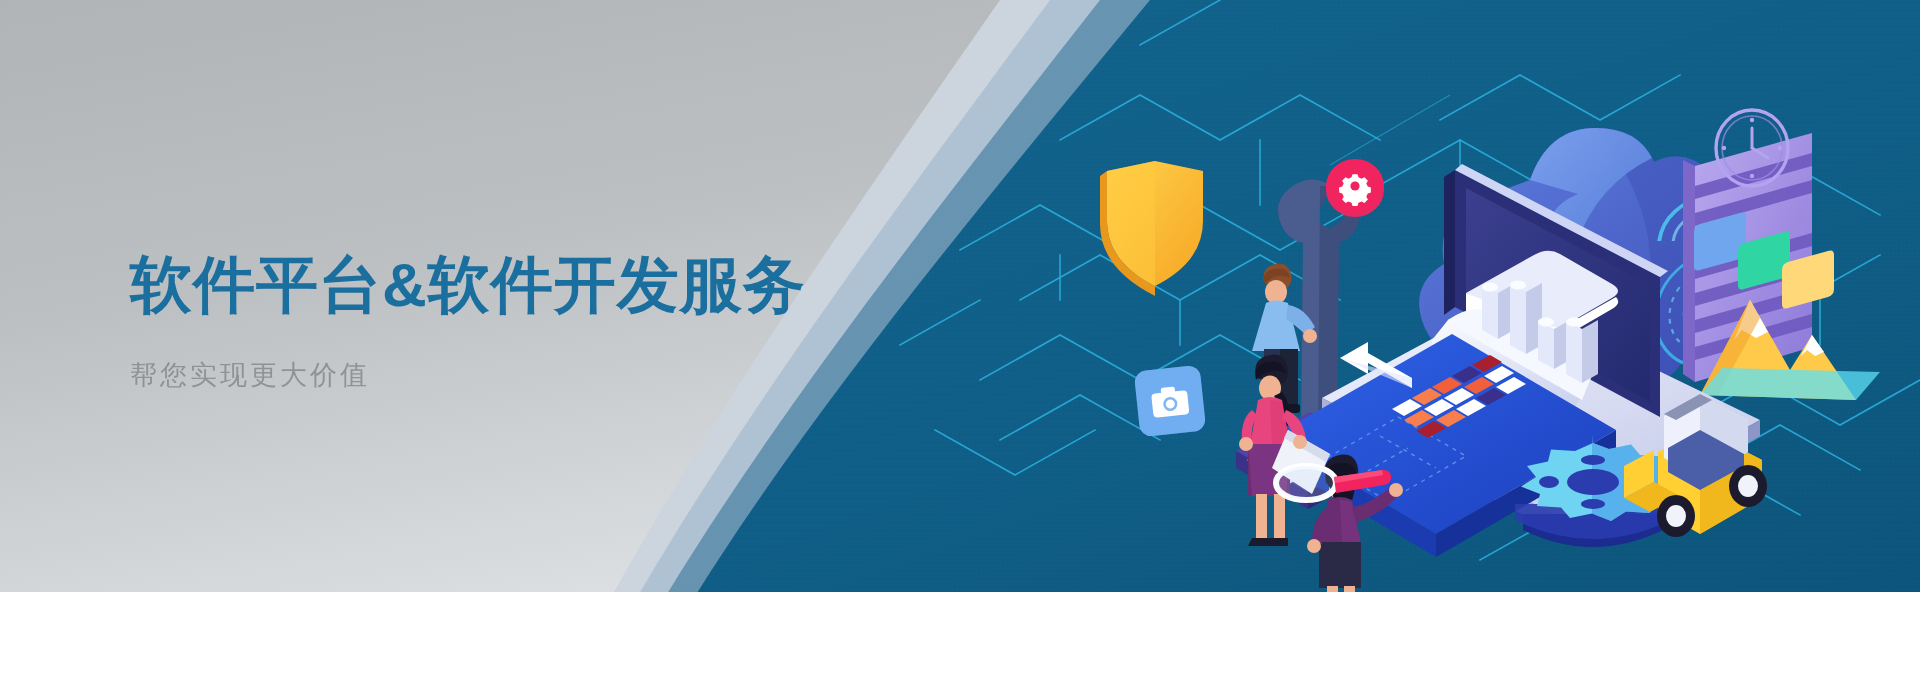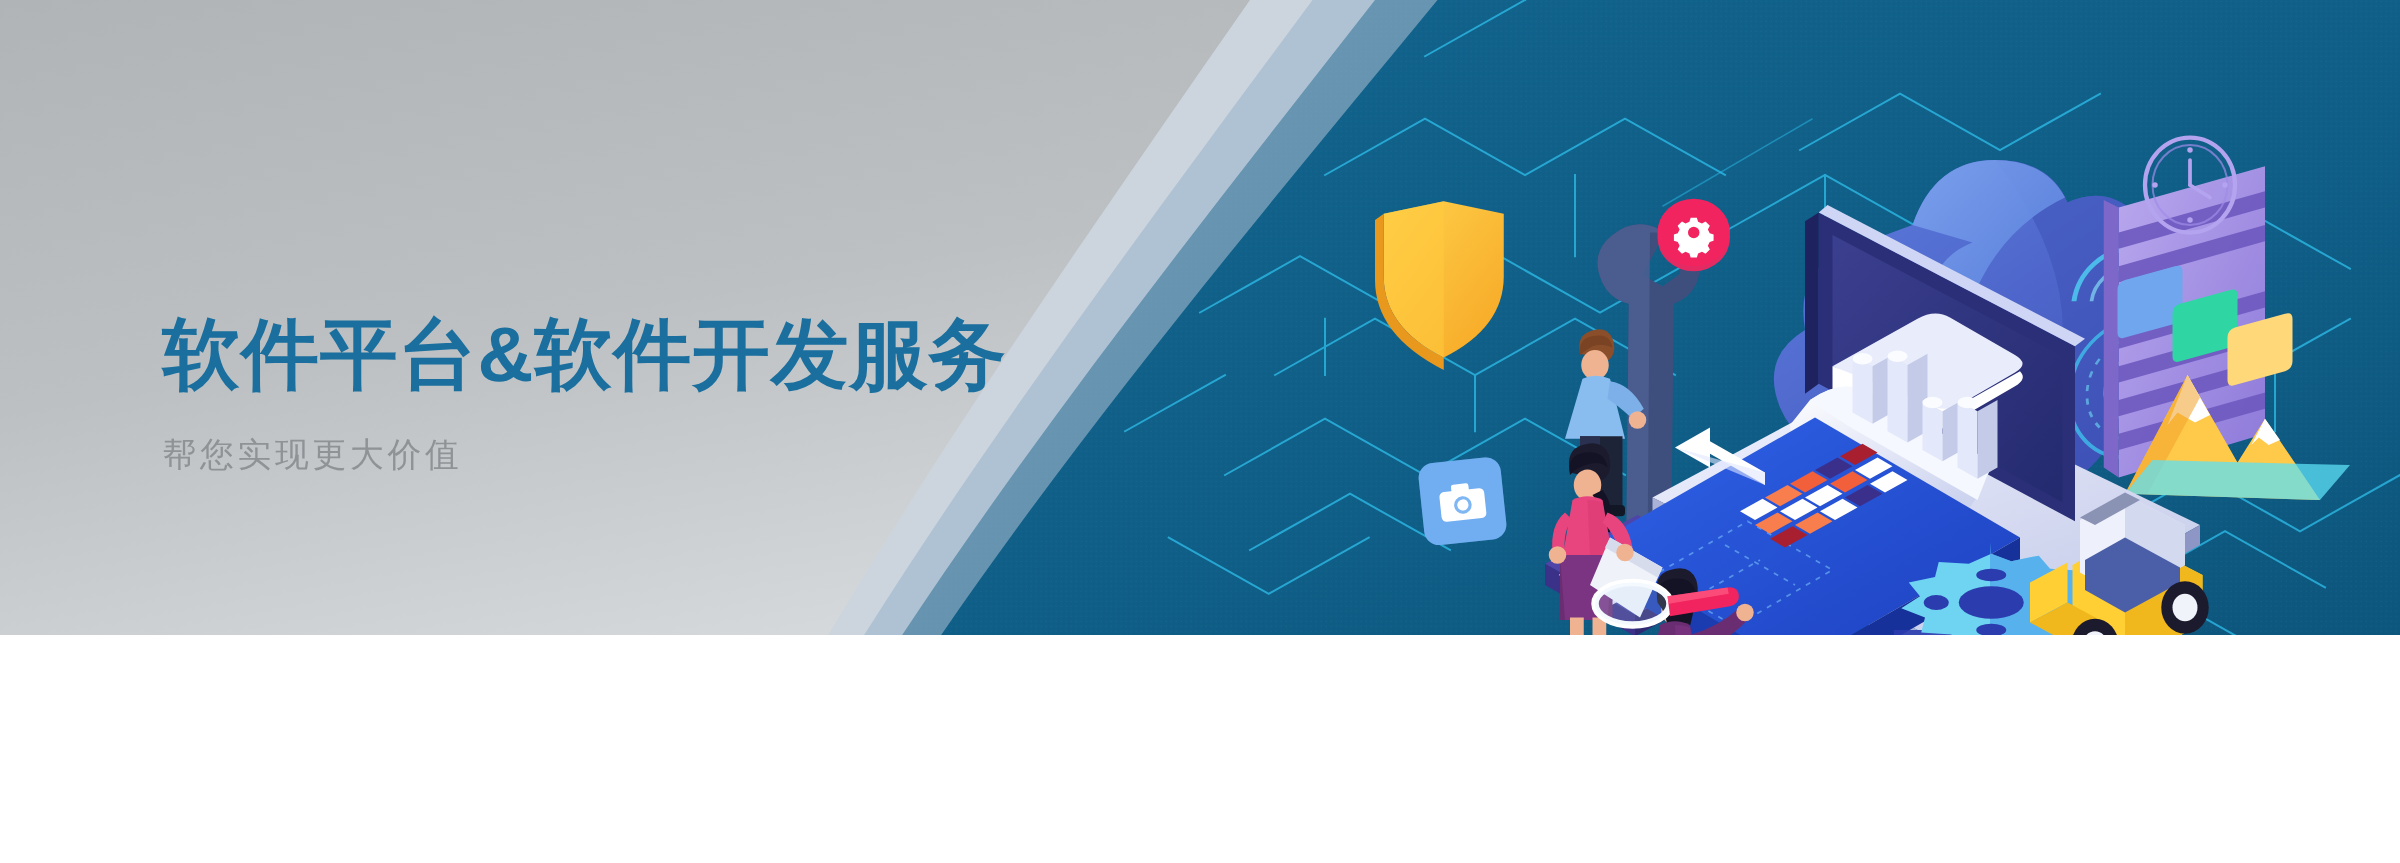--- a/index.html
+++ b/index.html
@@ -1,29 +1,29 @@
 <!DOCTYPE html>
 <html><head>
 <meta charset="utf-8">
 <style>
   html,body{margin:0;padding:0;background:#fff;}
   #banner{
-    position:relative;width:1920px;height:508px;overflow:hidden;
+    position:relative;width:1920px;height:592px;overflow:hidden;
     font-family:"Liberation Sans","DejaVu Sans",sans-serif;
     background:#0f5e87;
   }
   .layer{position:absolute;inset:0;}
   
   #copy{position:absolute;left:130px;top:250px;z-index:60;}
   #title{
     font-size:62px;line-height:1.12;font-weight:700;color:#1a6f9e;
     letter-spacing:1px;white-space:nowrap;
   }
   #subtitle{
-    margin-top:27px;font-size:27px;color:#8f9396;letter-spacing:3px;
+    margin-top:38px;font-size:27px;color:#8f9396;letter-spacing:3px;
     font-weight:400;white-space:nowrap;
   }
   svg{display:block;}
 </style>
 </head>
 <body>
 
 <div id="banner">
 
   <svg class="layer" width="1920" height="690" viewBox="0 0 1920 690">

